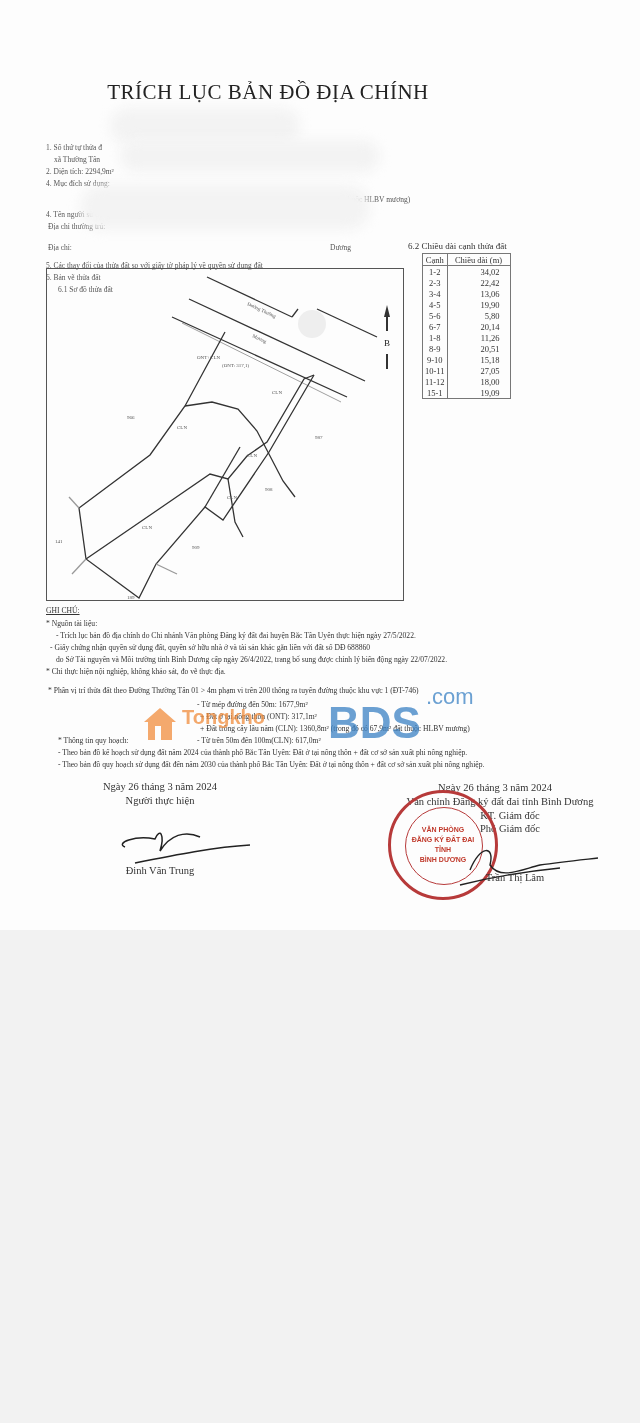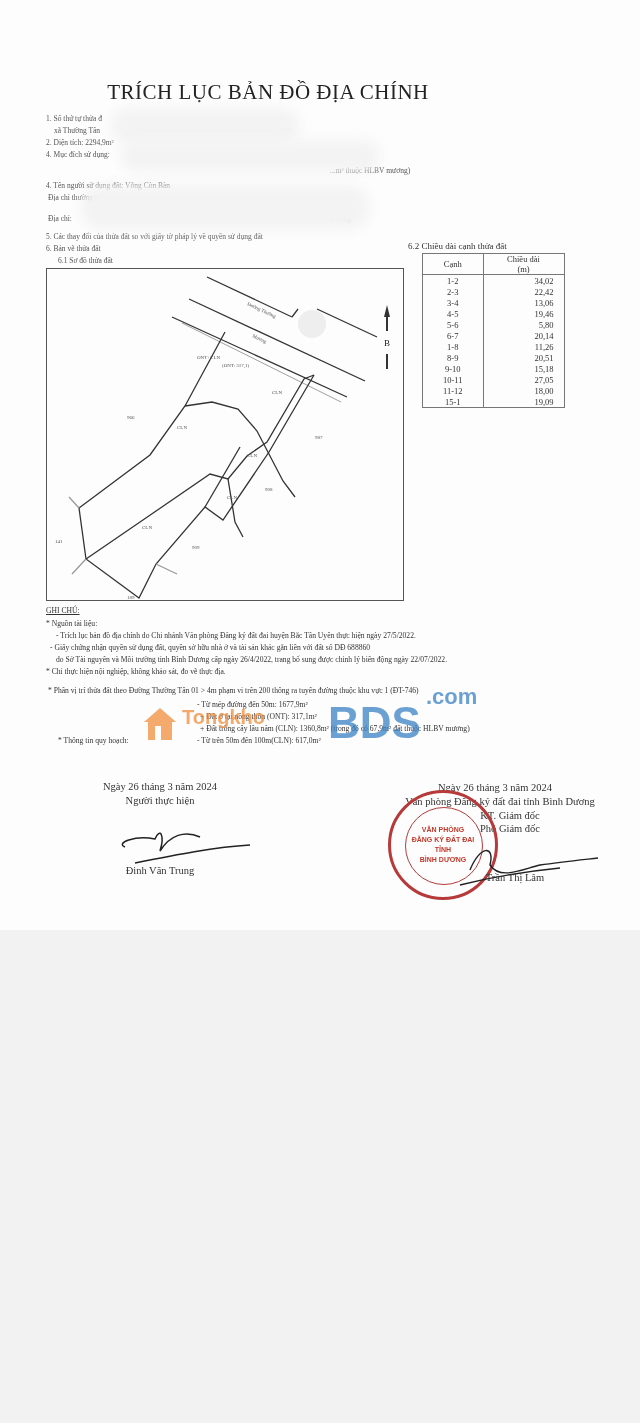--- a/index.html
+++ b/index.html
@@ -1,26 +1,26 @@
 <!DOCTYPE html>
 <html><head>
 <meta charset="utf-8">
 <style>
   html, body { margin:0; padding:0; }
   body { width:640px; height:1423px; background:#f2f2f2; position:relative; overflow:hidden;
          font-family:"Liberation Serif","DejaVu Serif",serif; color:#333; }
   .page { position:absolute; left:0; top:0; width:640px; height:930px; background:#fdfdfd; }
   .title { position:absolute; left:0; width:536px; top:80px; text-align:center;
            font-size:21px; letter-spacing:0.5px; color:#222; }
-  .sm { position:absolute; font-size:7.5px; color:#555; white-space:nowrap; }
+  .sm { position:absolute; font-size:7.5px; color:#555; white-space:nowrap;margin-top:29px; }
   .blur { position:absolute; background:#f3f3f3; border-radius:30px; filter:blur(6px); }
   .frame { position:absolute; left:46px; top:268px; width:358px; height:333px; border:1.5px solid #555; box-sizing:border-box; }
   .tbl-title { position:absolute; left:408px; top:241px; font-size:9px; color:#333; }
   table.edges { position:absolute; left:422px; top:253px; border-collapse:collapse; font-size:8.5px; color:#333; }
-  table.edges td, table.edges th { border-left:1px solid #777; border-right:1px solid #777; padding:0 20px; height:11px; text-align:center; font-weight:normal; }
+  table.edges td, table.edges th { border-left:1px solid #777; border-right:1px solid #777; padding:0 2px; height:11px; text-align:center; font-weight:normal; }
   table.edges th { border-bottom:1px solid #777; border-top:1px solid #777; }
   table.edges tr:last-child td { border-bottom:1px solid #777; }
   table.edges td.v { text-align:right; padding-right:10px; width:50px; }
   .notes { position:absolute; left:46px; font-size:7.6px; color:#333; white-space:nowrap; }
   .sig { position:absolute; font-size:10.5px; color:#333; text-align:center; white-space:nowrap; }
   .wm { position:absolute; left:140px; top:700px; font-family:"Liberation Sans","DejaVu Sans",sans-serif; font-weight:bold; }
   .stamp { position:absolute; left:388px; top:790px; width:110px; height:110px; border-radius:50%;
            border:3px solid #b73a3a; box-sizing:border-box; }
   .stamp .inner { position:absolute; left:14px; top:14px; width:76px; height:76px; border-radius:50%; border:1.5px solid #b73a3a; }
   .stamp .txt { position:absolute; left:0; width:100%; text-align:center; font-family:"Liberation Sans",sans-serif; font-weight:bold; color:#c0392b; font-size:7px; line-height:10px; }
@@ -111,21 +111,21 @@
       <tr>
           <td>2-3</td>
           <td class="v">22,42</td>
         </tr>
       <tr>
           <td>3-4</td>
           <td class="v">13,06</td>
         </tr>
       <tr>
           <td>4-5</td>
-          <td class="v">19,46</td>
+          <td class="v">19,90</td>
         </tr>
       <tr>
           <td>5-6</td>
           <td class="v">5,80</td>
         </tr>
       <tr>
           <td>6-7</td>
           <td class="v">20,14</td>
         </tr>
       <tr>
@@ -160,40 +160,42 @@
   <div class="notes" style="left:56px;top:631px">- Trích lục bản đồ địa chính do Chi nhánh Văn phòng Đăng ký đất đai huyện Bắc Tân Uyên thực hiện ngày 27/5/2022.</div>
   <div class="notes" style="left:50px;top:643px">- Giấy chứng nhận quyền sử dụng đất, quyền sở hữu nhà ở và tài sản khác gắn liền với đất số DĐ 688860</div>
   <div class="notes" style="left:56px;top:655px">do Sở Tài nguyên và Môi trường tỉnh Bình Dương cấp ngày 26/4/2022, trang bổ sung được chỉnh lý biến động ngày 22/07/2022.</div>
   <div class="notes" style="top:667px">* Chỉ thực hiện nội nghiệp, không khảo sát, đo vẽ thực địa.</div>
   <div class="notes" style="left:48px;top:686px">* Phân vị trí thửa đất theo Đường Thường Tân 01 &gt; 4m phạm vi trên 200 thông ra tuyến đường thuộc khu vực 1 (ĐT-746)</div>
   <div class="notes" style="left:197px;top:700px">- Từ mép đường đến 50m: 1677,9m²</div>
   <div class="notes" style="left:200px;top:712px">+ Đất ở tại nông thôn (ONT): 317,1m²</div>
   <div class="notes" style="left:200px;top:724px">+ Đất trồng cây lâu năm (CLN): 1360,8m² (trong đó có 67,9m² đất thuộc HLBV mương)</div>
   <div class="notes" style="left:58px;top:736px">* Thông tin quy hoạch:</div>
   <div class="notes" style="left:197px;top:736px">- Từ trên 50m đến 100m(CLN): 617,0m²</div>
+  <div class="notes" style="left:58px;top:748px">- Theo bản đồ kế hoạch sử dụng đất năm 2024 của thành phố Bắc Tân Uyên: Đất ở tại nông thôn + đất cơ sở sản xuất phi nông nghiệp.</div>
+  <div class="notes" style="left:58px;top:760px">- Theo bản đồ quy hoạch sử dụng đất đến năm 2030 của thành phố Bắc Tân Uyên: Đất ở tại nông thôn + đất cơ sở sản xuất phi nông nghiệp.</div>
 
   <div class="wm">
     <svg width="40" height="40" viewBox="0 0 40 40" style="position:absolute;left:0;top:2px">
       <path d="M4 20 L20 6 L36 20 L32 20 L32 38 L8 38 L8 20 Z" fill="#f08c3c" opacity="0.75"></path>
       <rect x="15" y="24" width="6" height="14" fill="#fdfdfd"></rect>
     </svg>
     <span style="position:absolute;left:42px;top:6px;font-size:20px;color:#f08c3c;opacity:0.75">Tongkho</span>
     <span style="position:absolute;left:188px;top:-2px;font-size:44px;color:#3b82c4;opacity:0.75">BDS</span>
-    <span style="position:absolute;left:286px;top:-16px;font-size:22px;font-weight:bold;color:#3b82c4;opacity:0.75">.com</span>
+    <span style="position:absolute;left:286px;top:-16px;font-size:22px;font-weight:normal;color:#3b82c4;opacity:0.75">.com</span>
   </div>
 
   <div class="sig" style="left:100px;top:781px;width:120px">Ngày 26 tháng 3 năm 2024</div>
   <div class="sig" style="left:100px;top:795px;width:120px">Người thực hiện</div>
   <svg width="140" height="50" style="position:absolute;left:115px;top:825px">
     <path d="M10 22 C0 18 20 10 40 14 C45 2 50 10 45 26 C55 10 70 5 85 12 M20 38 C60 30 100 22 135 20" stroke="#222" stroke-width="1.5" fill="none"></path>
   </svg>
   <div class="sig" style="left:100px;top:865px;width:120px">Đinh Văn Trung</div>
 
   <div class="sig" style="left:420px;top:782px;width:150px">Ngày 26 tháng 3 năm 2024</div>
-  <div class="sig" style="left:390px;top:796px;width:220px">Văn phòng Đăng ký đất đai tỉnh Bình Dương</div>
+  <div class="sig" style="left:390px;top:796px;width:220px">Văn chỉnh Đăng ký đất đai tỉnh Bình Dương</div>
   <div class="sig" style="left:470px;top:810px;width:80px">KT. Giám đốc</div>
   <div class="sig" style="left:470px;top:823px;width:80px">Phó Giám đốc</div>
 
   <div class="stamp">
     <div class="inner"></div>
     <div class="txt" style="top:32px">VĂN PHÒNG</div>
     <div class="txt" style="top:42px">ĐĂNG KÝ ĐẤT ĐAI</div>
     <div class="txt" style="top:52px">TỈNH</div>
     <div class="txt" style="top:62px">BÌNH DƯƠNG</div>
   </div>

